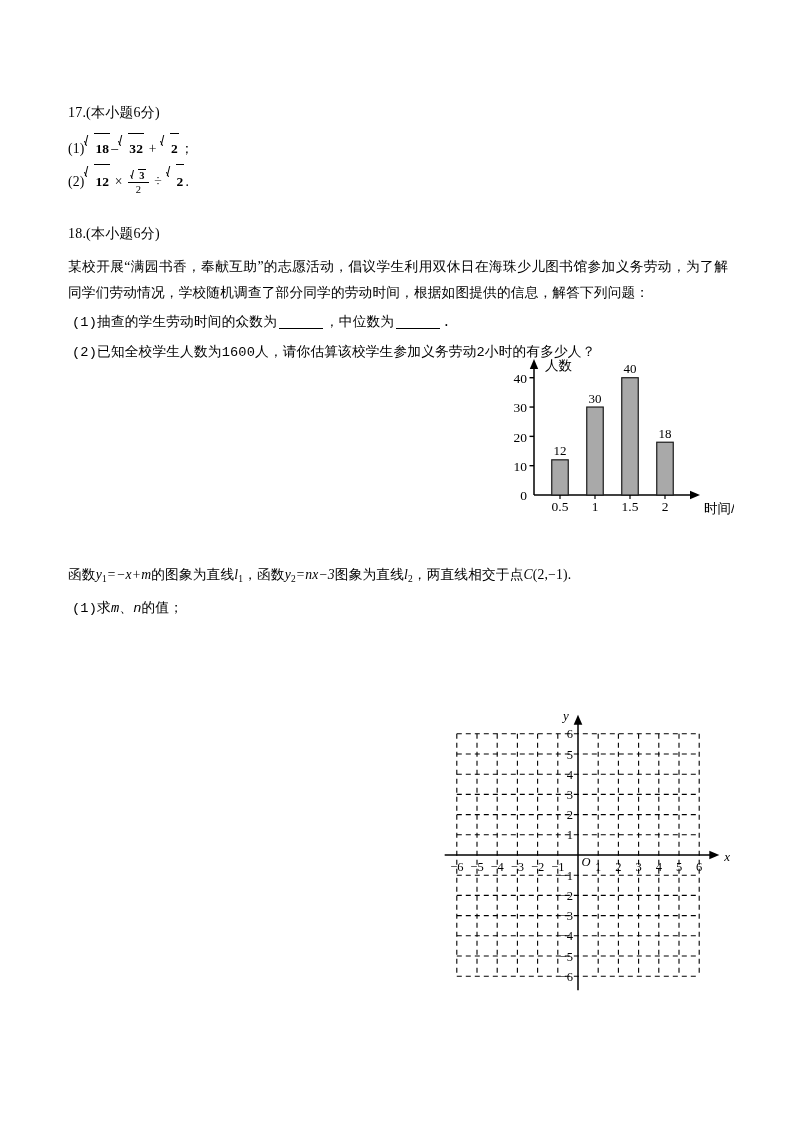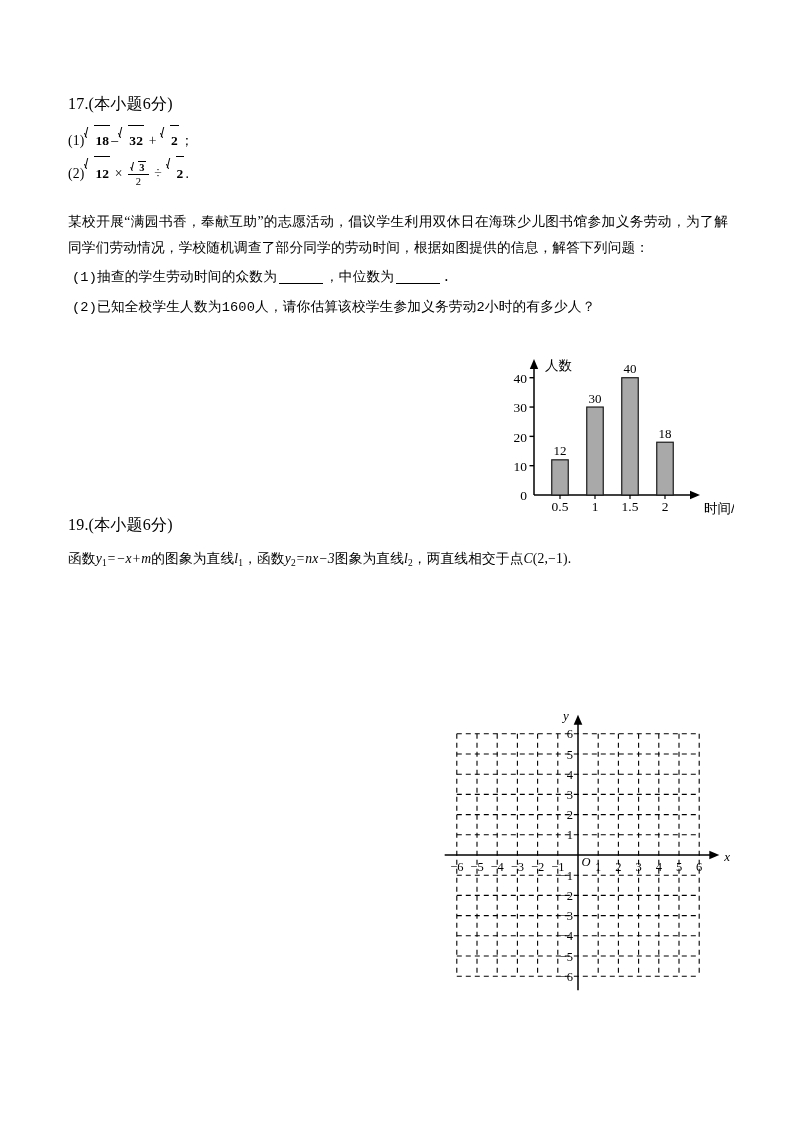--- a/index.html
+++ b/index.html
@@ -23,23 +23,23 @@
   }
   .content {
     position: absolute;
     left: 68px;
     top: 96px;
     width: 660px;
   }
 
   
   .qhead {
-    font-size: 16px;
+    font-size: 14px;
     line-height: 1.0;
-    margin: 0 0 13px 0;
+    margin: 10px 0 13px 0;
     letter-spacing: 0.2px;
   }
   .para {
     font-size: 13.7px;
     line-height: 26px;
     margin: 0;
     text-align: justify;
     letter-spacing: 0.15px;
   }
   .sub {
@@ -166,37 +166,38 @@
           <span class="den">2</span>
         </span>
         <span>÷</span>
         <span class="rad"><span class="radbar">2</span></span><span>.</span>
       </div>
     </div>
 
     <div class="blk-space-17"></div>
 
     <div>
+      <div class="qhead">18.(本小题6分)</div>
 
       <div class="para">某校开展“满园书香，奉献互助”的志愿活动，倡议学生利用双休日在海珠少儿图书馆参加义务劳动，为了解同学们劳动情况，学校随机调查了部分同学的劳动时间，根据如图提供的信息，解答下列问题：</div>
 
       <div class="sub">
         <span>(1)抽查的学生劳动时间的众数为</span><span class="blank"></span><span>，中位数为</span><span class="blank"></span><span>.</span>
       </div>
 
       <div class="sub">(2)已知全校学生人数为1600人，请你估算该校学生参加义务劳动2小时的有多少人？</div>
     </div>
 
     <div style="height:192px;"></div>
 
     <div>
-      <div class="qhead">19.(本小题6分)</div>
 
       <div class="para indent"><span>函数</span><span class="mi">y</span><span class="sub-num">1</span><span class="mi">=−x+m</span><span>的图象为直线</span><span class="mi">l</span><span class="sub-num">1</span><span>，函数</span><span class="mi">y</span><span class="sub-num">2</span><span class="mi">=nx−3</span><span>图象为直线</span><span class="mi">l</span><span class="sub-num">2</span><span>，两直线相交于点</span><span class="mi">C</span><span>(2,−1)</span><span>.</span></div>
 
+      <div class="sub"><span>(1)求</span><span class="mi">m</span><span>、</span><span class="mi">n</span><span>的值；</span></div>
 
 
     </div>
 
   </div>
 
   <div class="chart-wrap">
     <svg class="chart-svg" id="bar-chart" width="238" height="175" viewBox="0 0 238 175">
         <line x1="38" y1="143" x2="38" y2="16" stroke="#000000" stroke-width="1.5"></line>
         <polygon points="38,7 33.8,17 42.2,17" fill="#000000"></polygon>

